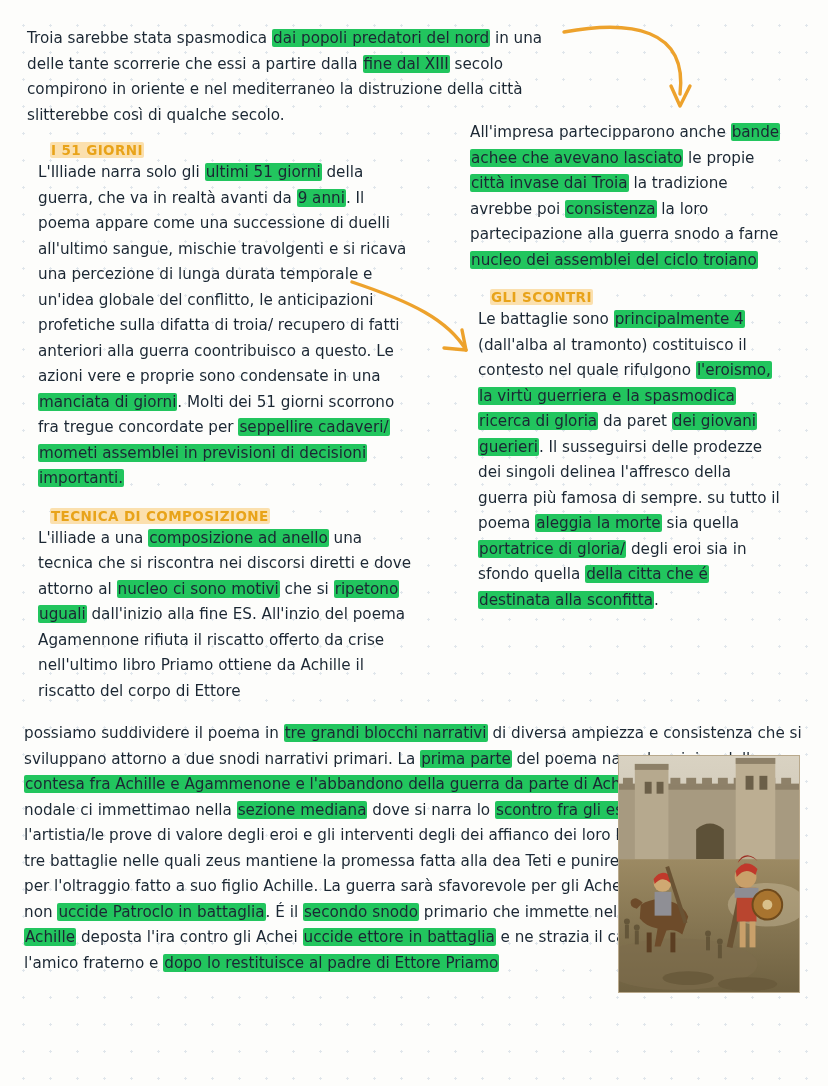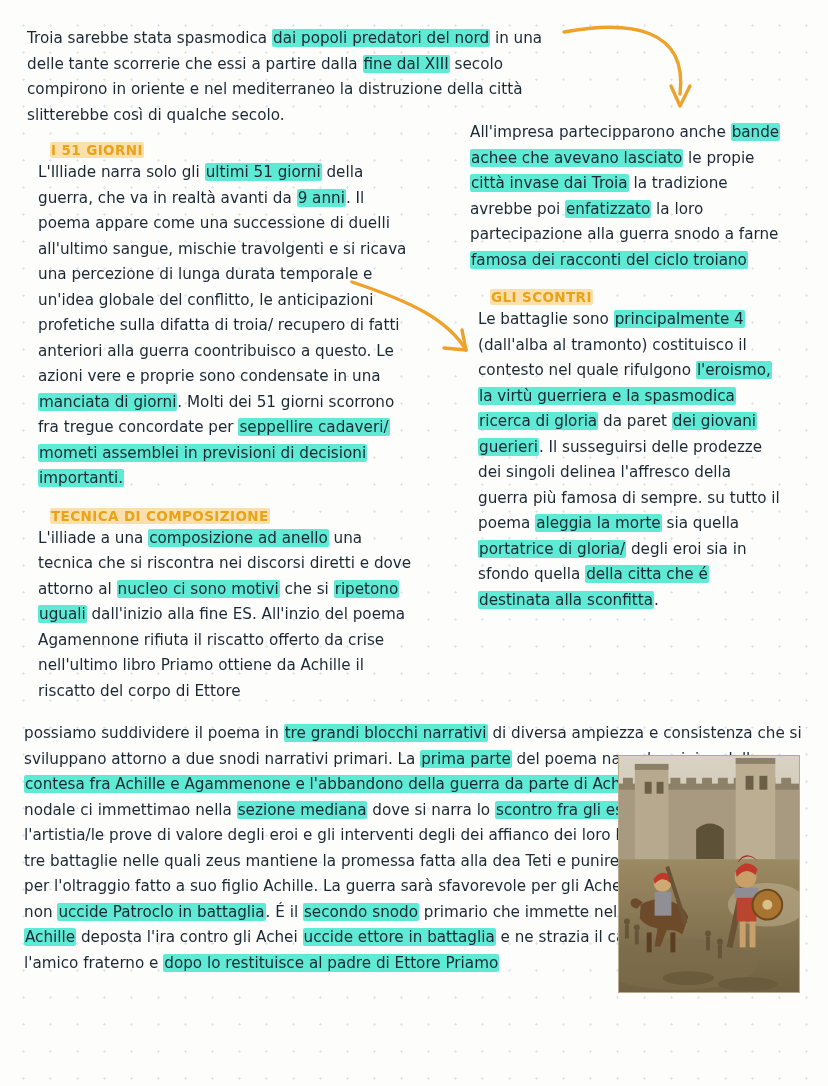--- a/index.html
+++ b/index.html
@@ -19,21 +19,21 @@
     inset: 0;
     background-image: radial-gradient(#c9d3de 1px, transparent 1.2px);
     background-size: 27px 27px;
     background-position: 10px 12px;
     opacity: .55;
     pointer-events: none;
   }
   .sheet { position: relative; width: 828px; height: 1086px; }
 
   .hl {
-    background: #5eead4;
+    background: #22c55e;
     border-radius: 2px;
     padding: 0 1px;
     box-decoration-break: clone;
     -webkit-box-decoration-break: clone;
   }
   .head {
     color: #e8a319;
     font-weight: bold;
     letter-spacing: .4px;
     font-size: 13.5px;
@@ -106,21 +106,21 @@
     <div class="block">
       <div class="head">
         <span class="hl">TECNICA DI COMPOSIZIONE</span>
       </div>
       <p class="body-text indent"><span>L'illiade a una </span><span class="hl">composizione ad anello</span><span> una tecnica che si riscontra nei discorsi diretti e dove attorno al </span><span class="hl">nucleo ci sono motivi</span><span> che si </span><span class="hl">ripetono uguali</span><span> dall'inizio alla fine ES. All'inzio del poema Agamennone rifiuta il riscatto offerto da crise nell'ultimo libro Priamo ottiene da Achille il riscatto del corpo di Ettore</span></p>
     </div>
   </div>
 
   <div id="col-right">
     <div class="block">
-      <p class="body-text"><span>All'impresa partecipparono anche </span><span class="hl">bande achee che avevano lasciato</span><span> le propie </span><span class="hl">città invase dai Troia</span><span> la tradizione avrebbe poi </span><span class="hl">enfatizzato</span><span> la loro partecipazione alla guerra snodo a farne </span><span class="hl">famosa dei racconti del ciclo troiano</span></p>
+      <p class="body-text"><span>All'impresa partecipparono anche </span><span class="hl">bande achee che avevano lasciato</span><span> le propie </span><span class="hl">città invase dai Troia</span><span> la tradizione avrebbe poi </span><span class="hl">consistenza</span><span> la loro partecipazione alla guerra snodo a farne </span><span class="hl">nucleo dei assemblei del ciclo troiano</span></p>
     </div>
 
     <div class="block">
       <div class="head">
         <span class="hl">GLI SCONTRI</span>
       </div>
       <p class="body-text indent"><span>Le battaglie sono </span><span class="hl">principalmente 4</span><span> (dall'alba al tramonto) costituisco il contesto nel quale rifulgono </span><span class="hl">l'eroismo, la virtù guerriera e la spasmodica ricerca di gloria</span><span> da paret </span><span class="hl">dei giovani guerieri</span><span>. Il susseguirsi delle prodezze dei singoli delinea l'affresco della guerra più famosa di sempre. su tutto il poema </span><span class="hl">aleggia la morte</span><span> sia quella </span><span class="hl">portatrice di gloria/</span><span> degli eroi sia in sfondo quella </span><span class="hl">della citta che é destinata alla sconfitta</span><span>.</span></p>
     </div>
   </div>
 

